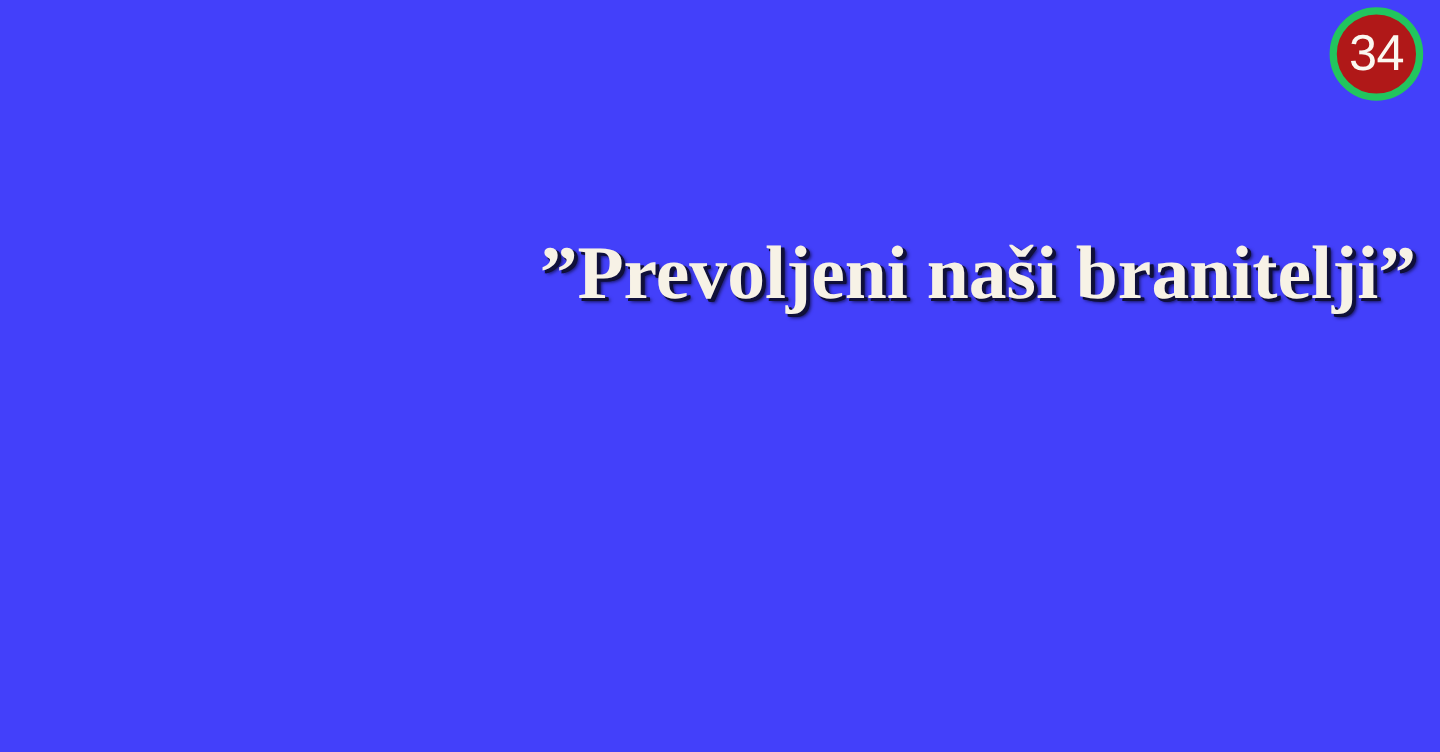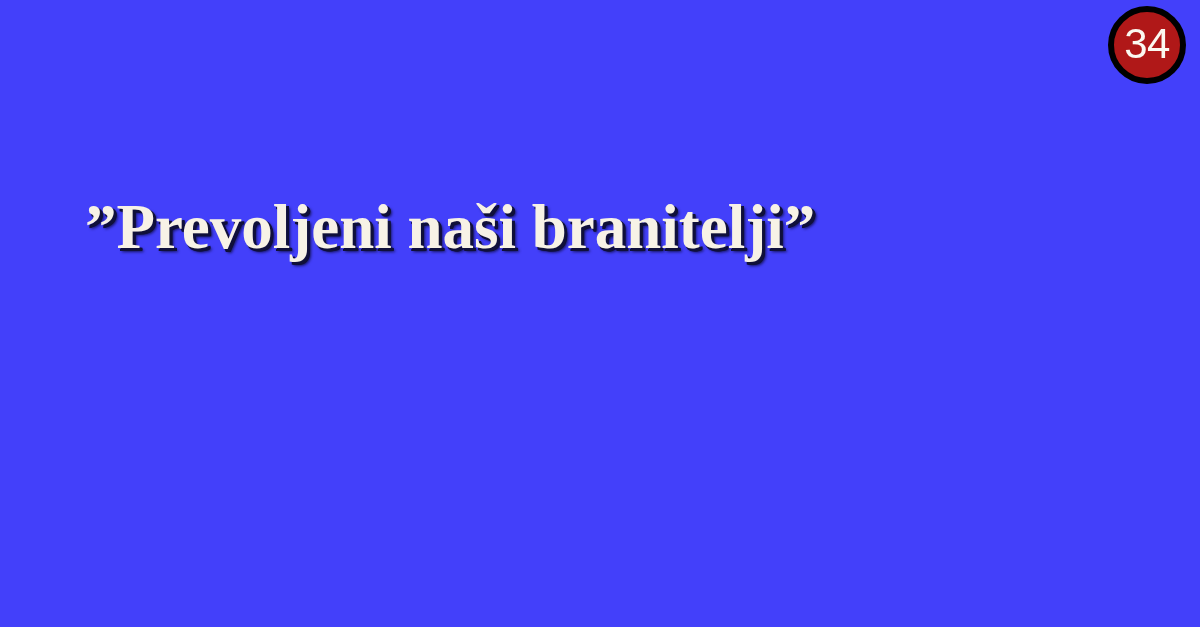--- a/index.html
+++ b/index.html
@@ -24,45 +24,45 @@
 
   
   #counter-badge {
     position: absolute;
     top: 6px;
     right: 14px;
     width: 78px;
     height: 78px;
     border-radius: 50%;
     background: #b01818;
-    border: 6px solid #000000;
+    border: 6px solid #22c55e;
     box-sizing: border-box;
     display: flex;
     align-items: center;
     justify-content: center;
     line-height: 1;
   }
 
   #counter-badge .badge-number {
     font-family: "Liberation Sans", "DejaVu Sans", sans-serif;
     font-size: 42px;
     font-weight: 400;
     color: #fbf8f0;
     letter-spacing: -0.5px;
     position: relative;
     top: -1px;
   }
 
   
   #caption-block {
     position: absolute;
-    left: 17px;
+    left: 8px;
     right: 0;
     top: 193px;
-    text-align: left;
+    text-align: right;
     padding: 0 20px;
     box-sizing: border-box;
     margin-left: 48px;
   }
 
   .caption-line {
     font-family: "Liberation Serif", "DejaVu Serif", serif;
     font-weight: bold;
     color: #f7f2e6;
     white-space: nowrap;

